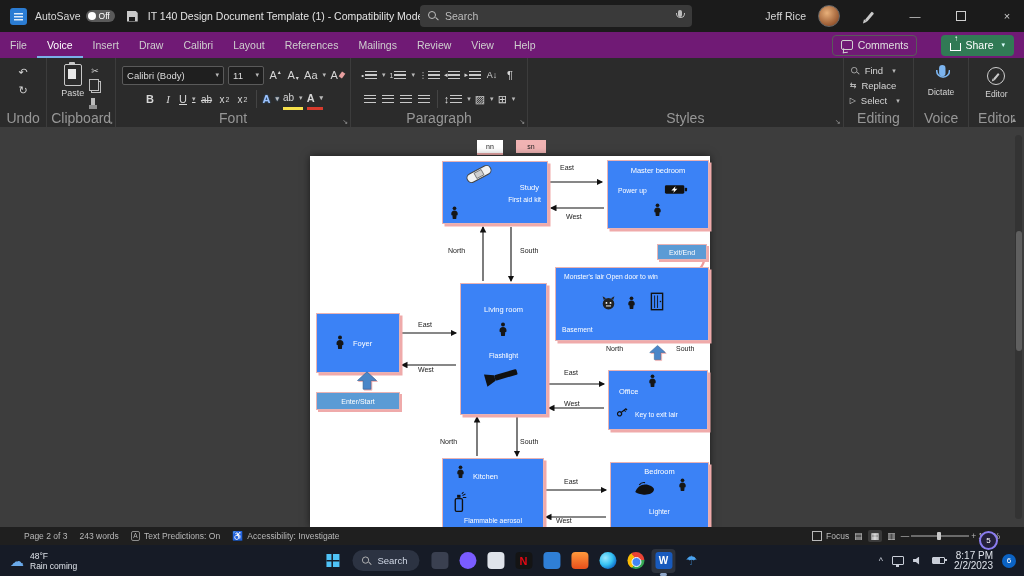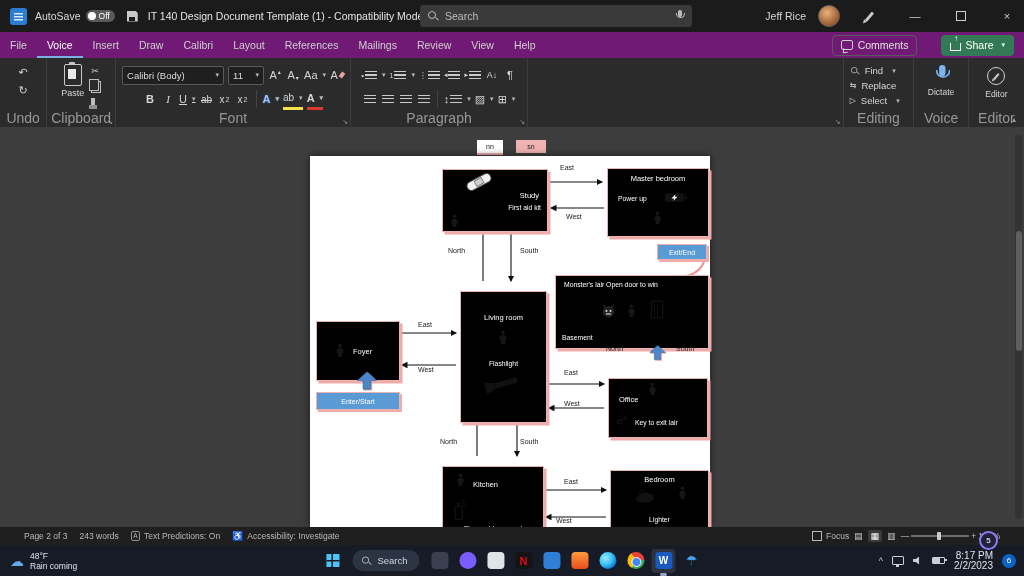--- a/index.html
+++ b/index.html
@@ -83,21 +83,21 @@
   .mic.big::after{border-color:#7cb5f0;}
   .edcirc{width:16px;height:16px;border:1.3px solid #cfcfcf;border-radius:50%;display:flex;align-items:center;justify-content:center;margin:4px 0 2px;}
   .edcirc .pen{transform:rotate(40deg) scale(.7);}
   .collapse{position:absolute;right:8px;bottom:3px;font-size:8px;color:#979797;}
   
   .canvas{position:absolute;left:0;right:0;top:127px;height:400px;background:#3d3d3d;overflow:hidden;}
   .frag{position:absolute;top:13px;height:13px;display:flex;align-items:center;justify-content:center;font-size:7px;color:#222;}
   .frag.fl{left:477px;width:26px;background:#fff;border-bottom:2px solid #efaaaa;}
   .frag.fr{left:516px;width:30px;background:#f0b3b3;}
   .page{position:absolute;left:310px;top:29px;width:400px;height:371px;background:#fff;box-shadow:0 0 8px rgba(0,0,0,.55);}
-  .room{position:absolute;background:#000000;border:1px solid #e9b3b3;box-shadow:2.5px 2.5px 0 #efaaaa;margin-top:8px;}
+  .room{position:absolute;background:#3b82f6;border:1px solid #e9b3b3;box-shadow:2.5px 2.5px 0 #efaaaa;}
   .chip{position:absolute;background:#5b9bd5;border:1px solid #e9b3b3;box-shadow:2px 2px 0 #efaaaa;color:#fff;font-size:7px;display:flex;align-items:center;justify-content:center;}
   .rt{position:absolute;color:#fff;font-size:7.5px;white-space:nowrap;}
   .rt.sm{font-size:6.8px;}
   .ctr{left:0;width:100%;text-align:center;}
   .icn{position:absolute;}
   .dir{position:absolute;font-size:7px;color:#1a1a1a;white-space:nowrap;}
   .arrows{position:absolute;left:0;top:0;}
   .vscroll{position:absolute;right:2px;top:8px;width:7px;height:384px;background:#333;border-radius:4px;}
   .vthumb{position:absolute;left:0.5px;top:96px;width:6px;height:120px;background:#5f5f5f;border-radius:4px;}
   
@@ -302,20 +302,21 @@
       <span class="vsep"></span>
       <span class="rbtn">↕<span class="ic-lines"></span><span class="dd">▾</span></span>
       <span class="rbtn">▨<span class="dd">▾</span></span>
       <span class="rbtn">⊞<span class="dd">▾</span></span>
     </div>
     <span class="rlabel">Paragraph</span>
     <span class="launcher">↘</span>
   </div>
 
   <div class="rgroup" style="width:336px">
+    <span class="rlabel">Styles</span>
     <span class="launcher">↘</span>
   </div>
 
   <div class="rgroup" style="width:64px;align-items:flex-start">
     <div class="edrow">
         <span class="lens" style="transform:scale(.8)"></span>
         <span>Find</span>
         <span class="dd">▾</span>
       </div>
     <div class="edrow">

